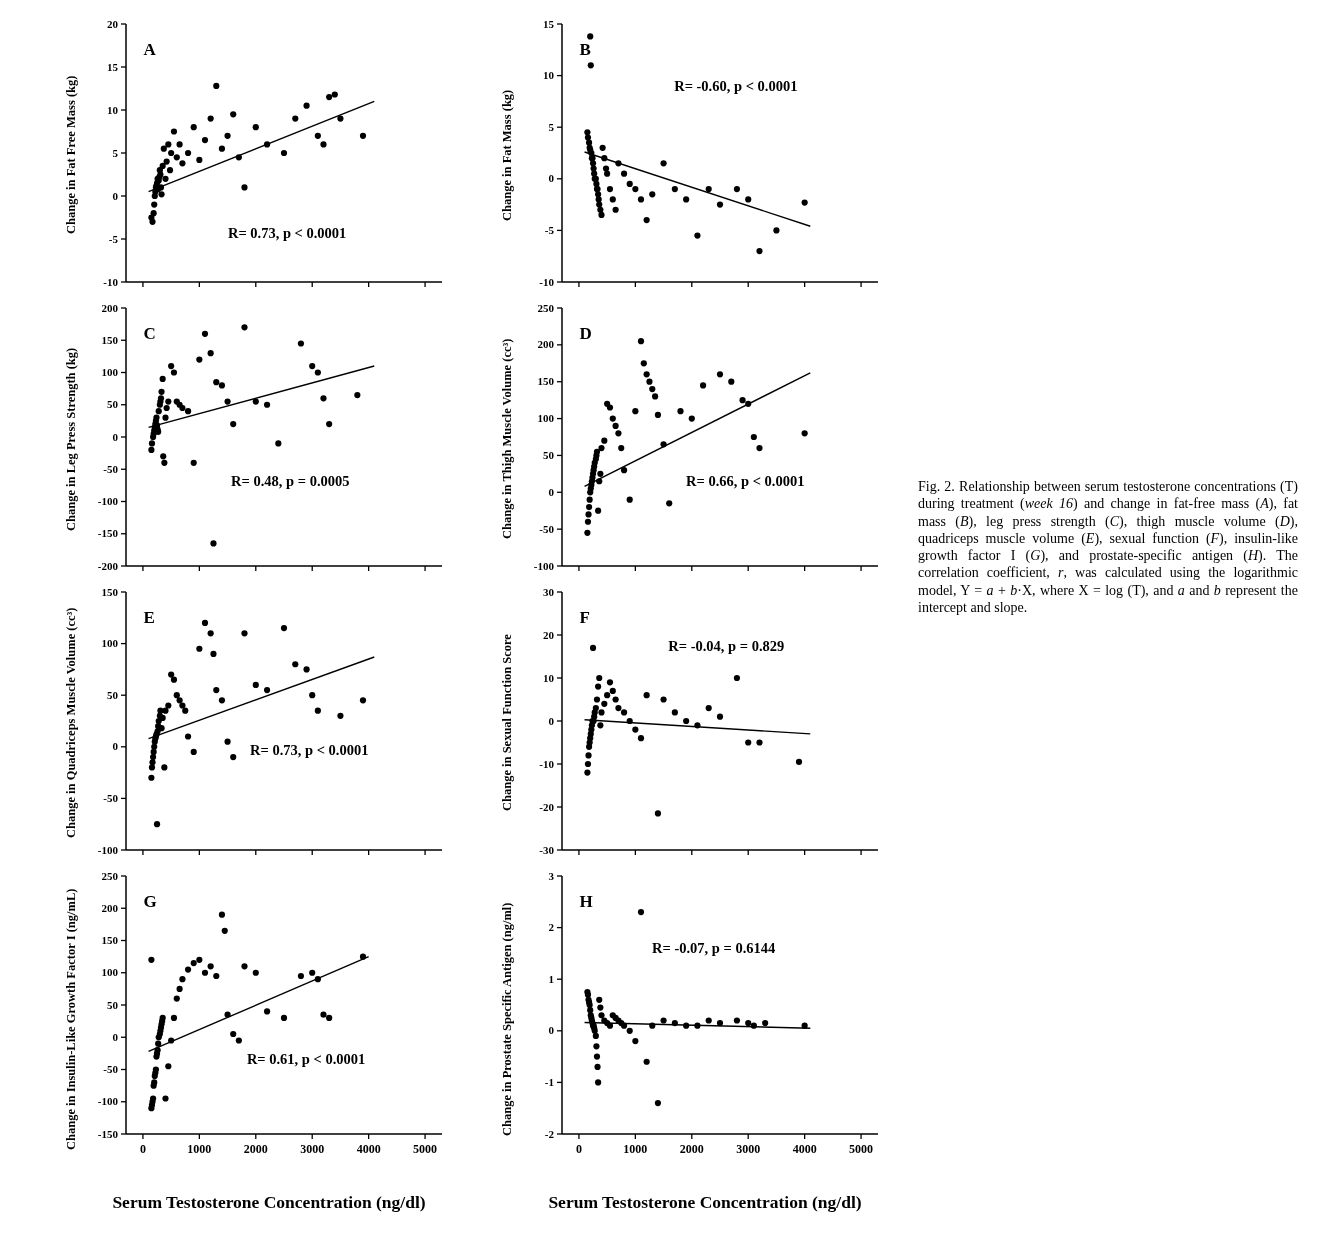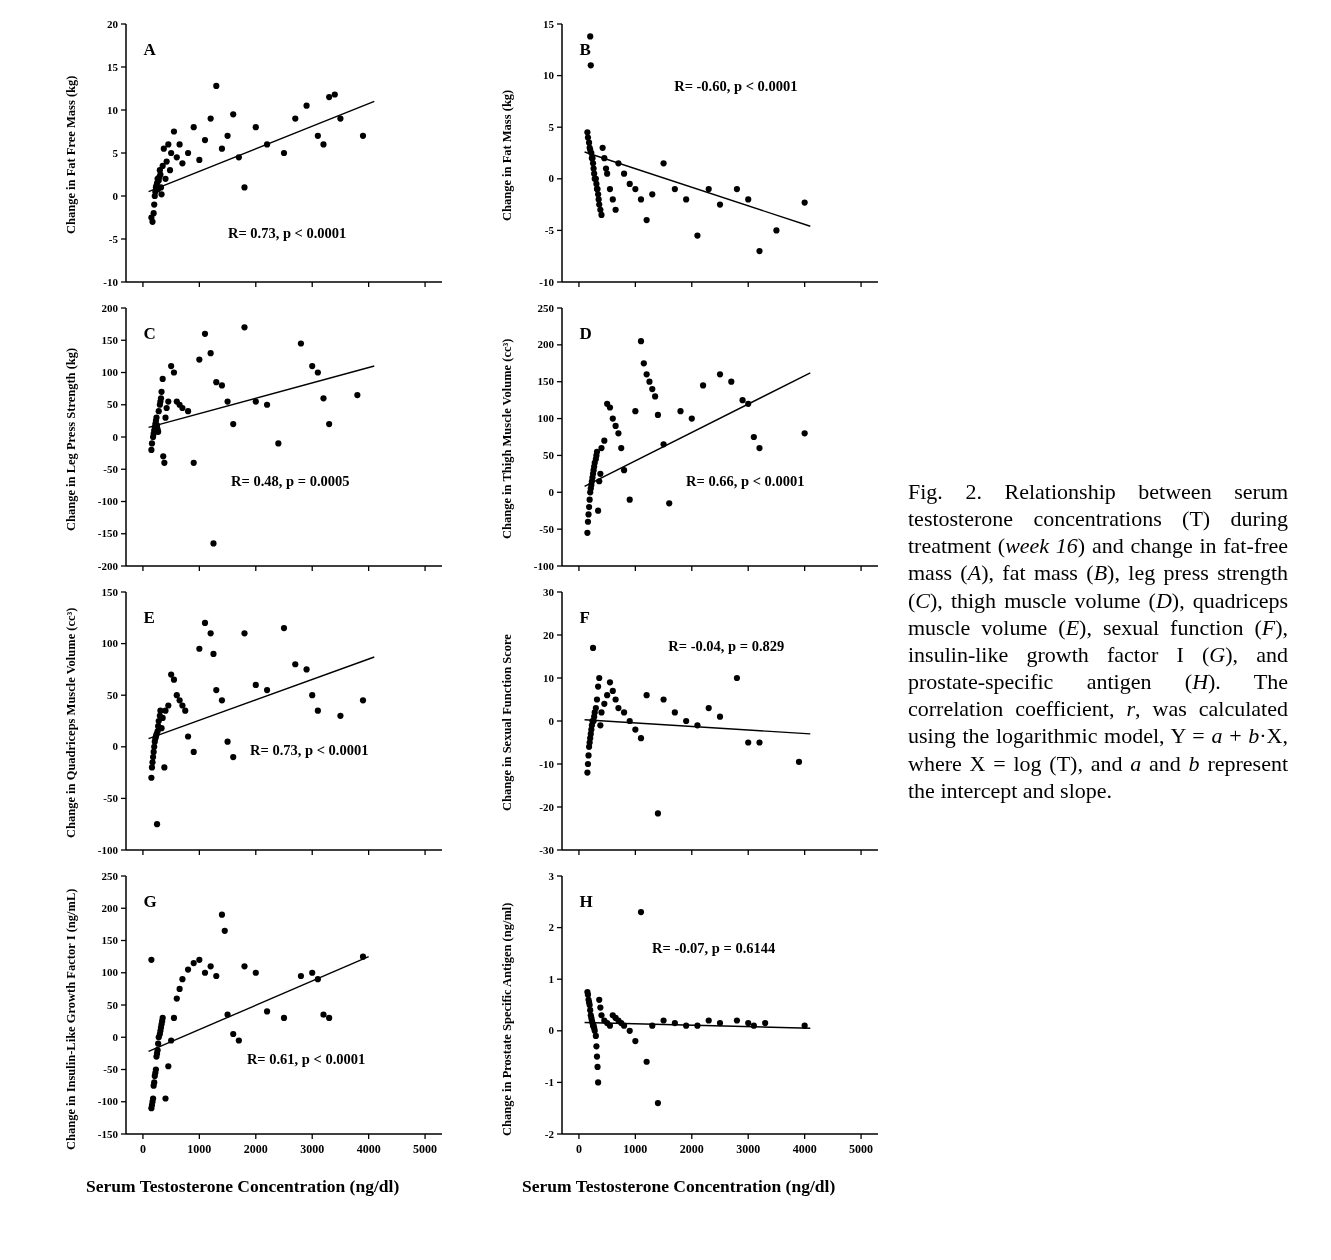--- a/index.html
+++ b/index.html
@@ -5,24 +5,24 @@
   html,body{margin:0;padding:0;background:#fff;}
   body{width:1331px;height:1260px;overflow:hidden;color:#000;
        font-family:"Liberation Serif", serif;}
   .figure{display:flex;align-items:flex-start;}
   .plots{display:flex;padding:16px 0 0 60px;gap:44px;}
   .col{display:flex;flex-direction:column;}
   .panel{display:flex;align-items:stretch;margin-bottom:6px;}
   .ylabel{writing-mode:vertical-rl;transform:rotate(180deg);
           font-weight:bold;font-size:12.5px;text-align:center;
           width:22px;line-height:22px;white-space:nowrap;}
-  .x-axis-title{font-weight:bold;font-size:17.5px;text-align:left;
-                margin-top:0;padding-left:26px;white-space:nowrap;}
-  .caption{width:380px;margin-left:20px;margin-top:478px;
-           font-size:22px;line-height:1.235;text-align:justify;}
+  .x-axis-title{font-weight:bold;font-size:17.5px;text-align:center;
+                margin-top:16px;padding-left:26px;white-space:nowrap;}
+  .caption{width:380px;margin-left:30px;margin-top:478px;
+           font-size:14px;line-height:1.235;text-align:justify;}
   svg text{font-family:"Liberation Serif", serif;fill:#000;}
   svg .tick-label{font-size:11px;font-weight:bold;}
   svg .xtick-label{font-size:12px;font-weight:bold;}
   svg .panel-letter{font-size:17px;font-weight:bold;}
   svg .annotation{font-size:14.5px;font-weight:bold;}
 </style>
 </head>
 <body>
 
 <div class="figure">

